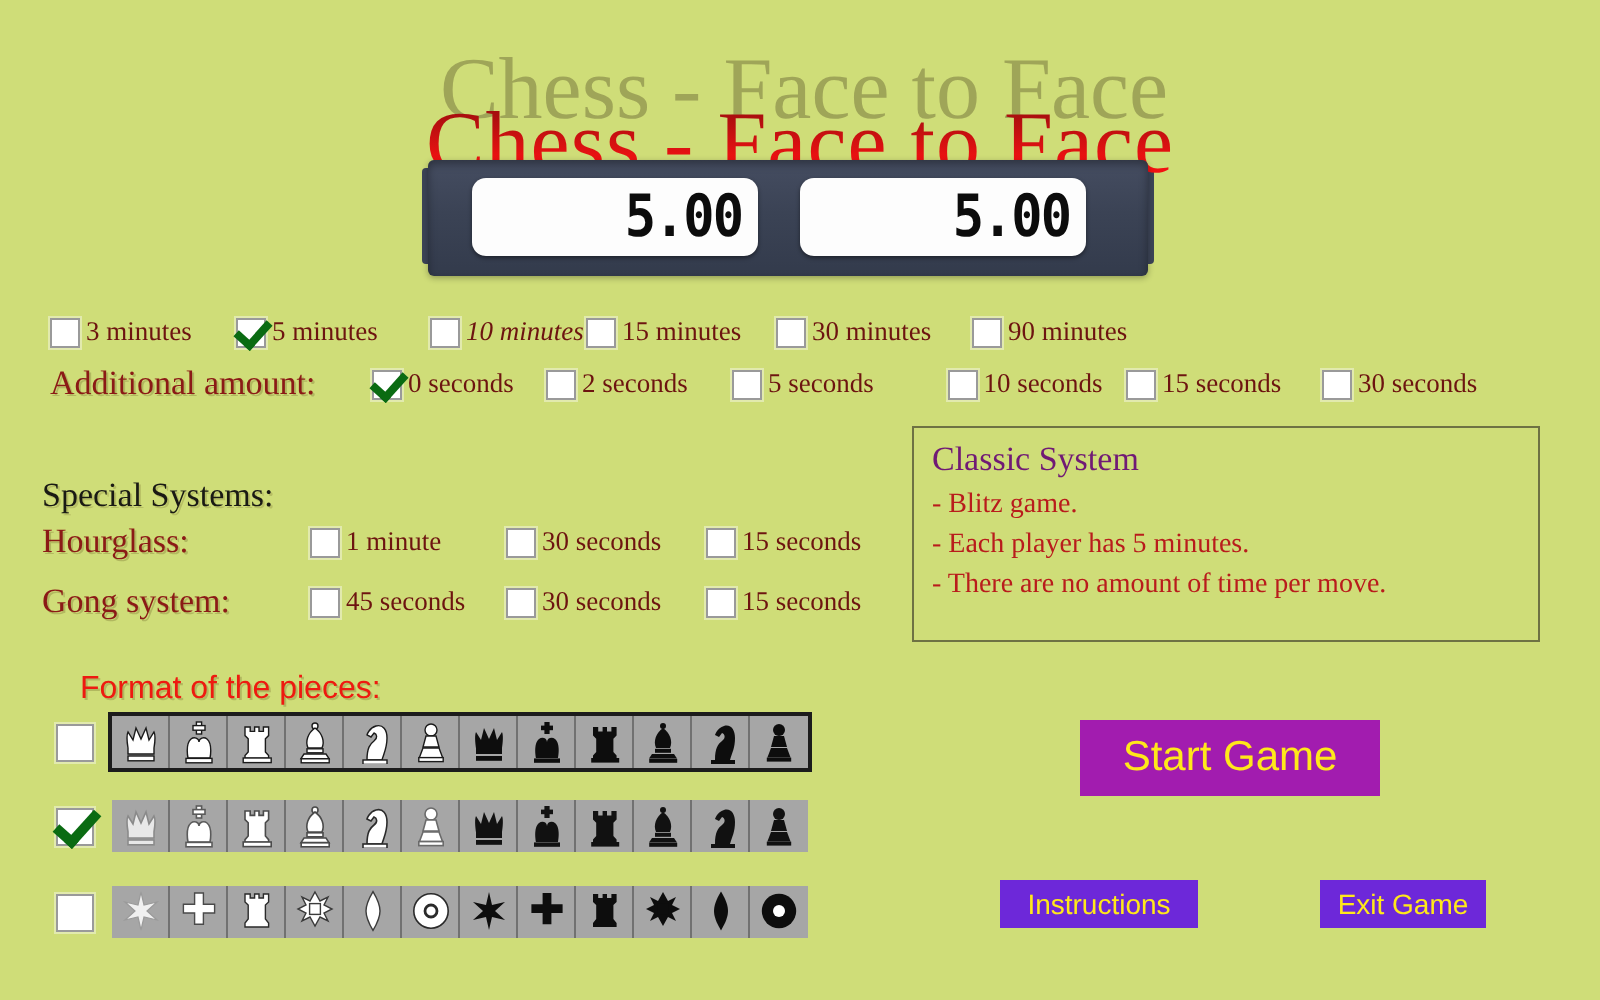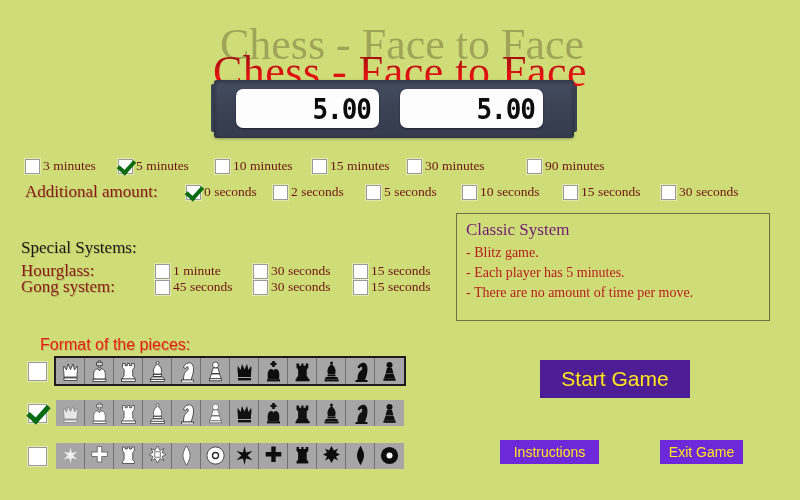--- a/index.html
+++ b/index.html
@@ -122,21 +122,21 @@
   .cell svg{display:block;}
 
   
   .btn{
     position:absolute;display:flex;align-items:center;justify-content:center;
     font-family:"Liberation Sans",sans-serif;color:#ffe81a;
     cursor:pointer;box-sizing:border-box;
   }
   .btn-start{
     left:540px;top:360px;width:150px;height:38px;
-    background:#4c1d95;font-size:21px;
+    background:#a21caf;font-size:21px;
   }
   .btn-small{
     background:#6d28d9;font-size:14px;height:24px;
   }
   .btn-instructions{left:500px;top:440px;width:99px;}
   .btn-exit{left:660px;top:440px;width:83px;}
 </style>
 </head>
 <body>
 
@@ -156,29 +156,29 @@
 
   <div class="optrow" style="left:25px;top:158px;">
     <span class="opt" style="width:93px;">
       <span class="cbx"></span>
       <span class="opt-text">3 minutes</span>
     </span>
     <span class="opt" style="width:97px;">
       <span class="cbx on"></span>
       <span class="opt-text">5 minutes</span>
     </span>
-    <span class="opt" style="width:97px;">
+    <span class="opt" style="width:78px;font-style:italic;">
       <span class="cbx"></span>
       <span class="opt-text">10 minutes</span>
     </span>
     <span class="opt" style="width:95px;">
       <span class="cbx"></span>
       <span class="opt-text">15 minutes</span>
     </span>
-    <span class="opt" style="width:120px;">
+    <span class="opt" style="width:98px;">
       <span class="cbx"></span>
       <span class="opt-text">30 minutes</span>
     </span>
     <span class="opt">
       <span class="cbx"></span>
       <span class="opt-text">90 minutes</span>
     </span>
   </div>
 
   <div class="optrow" style="left:25px;top:182px;">
@@ -188,21 +188,21 @@
       <span class="opt-text">0 seconds</span>
     </span>
     <span class="opt" style="width:93px;">
       <span class="cbx"></span>
       <span class="opt-text">2 seconds</span>
     </span>
     <span class="opt" style="width:96px;">
       <span class="cbx"></span>
       <span class="opt-text">5 seconds</span>
     </span>
-    <span class="opt" style="width:101px;">
+    <span class="opt" style="width:101px;justify-content:center;">
       <span class="cbx"></span>
       <span class="opt-text">10 seconds</span>
     </span>
     <span class="opt" style="width:98px;">
       <span class="cbx"></span>
       <span class="opt-text">15 seconds</span>
     </span>
     <span class="opt">
       <span class="cbx"></span>
       <span class="opt-text">30 seconds</span>
@@ -220,21 +220,21 @@
     <span class="opt" style="width:100px;">
       <span class="cbx"></span>
       <span class="opt-text">30 seconds</span>
     </span>
     <span class="opt">
       <span class="cbx"></span>
       <span class="opt-text">15 seconds</span>
     </span>
   </div>
 
-  <div class="optrow" style="left:21px;top:277px;">
+  <div class="optrow" style="left:21px;top:291px;">
     <span class="lbl-dark" style="width:134px;display:inline-block;">Gong system:</span>
     <span class="opt" style="width:98px;">
       <span class="cbx"></span>
       <span class="opt-text">45 seconds</span>
     </span>
     <span class="opt" style="width:100px;">
       <span class="cbx"></span>
       <span class="opt-text">30 seconds</span>
     </span>
     <span class="opt">

